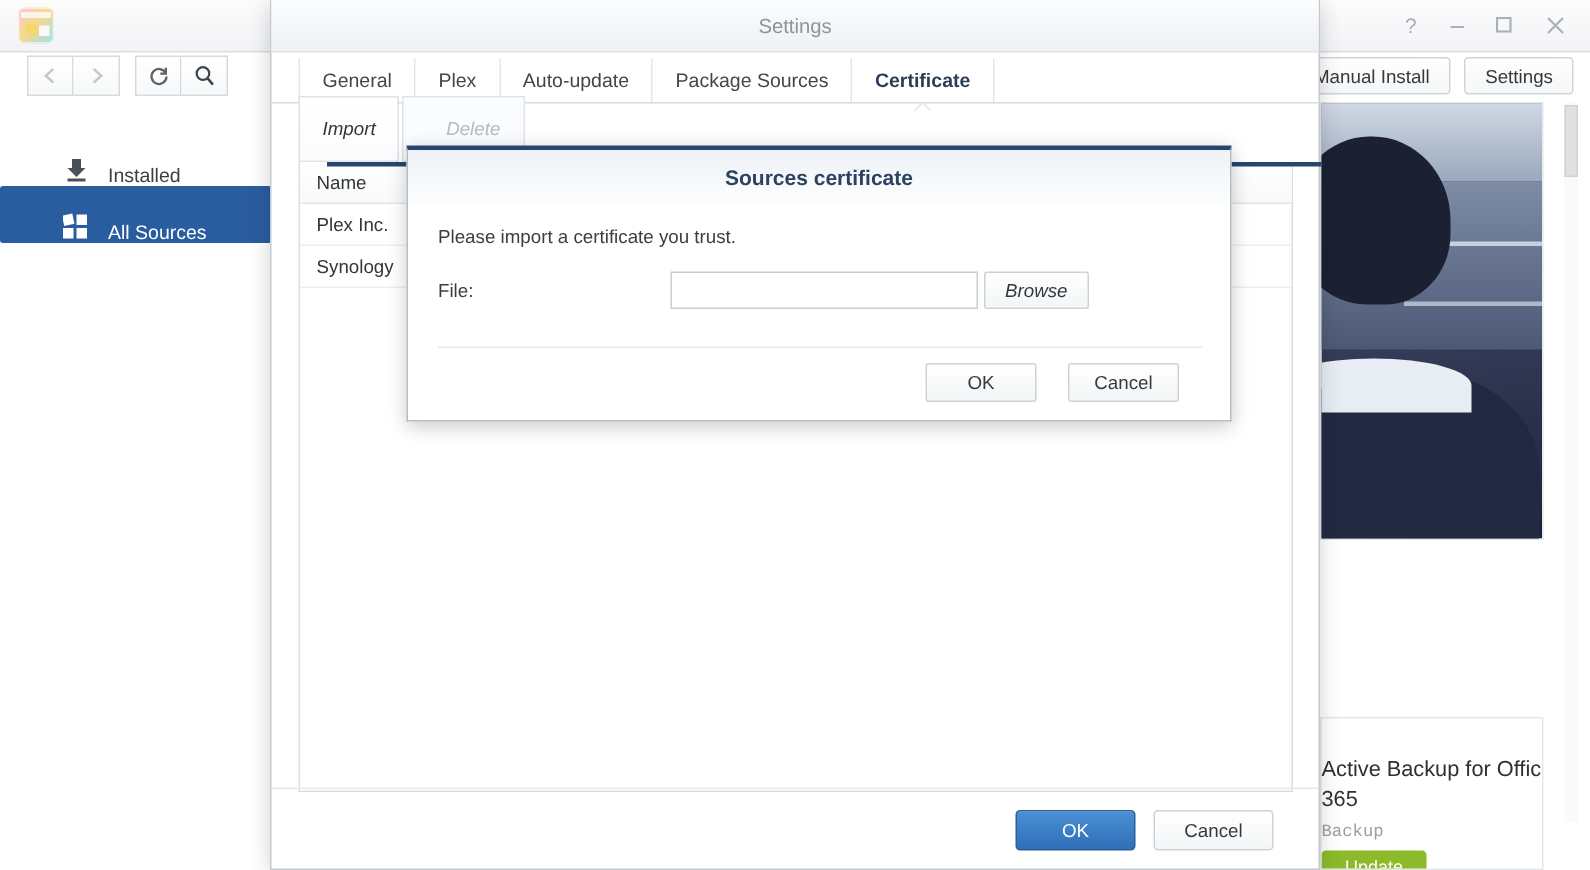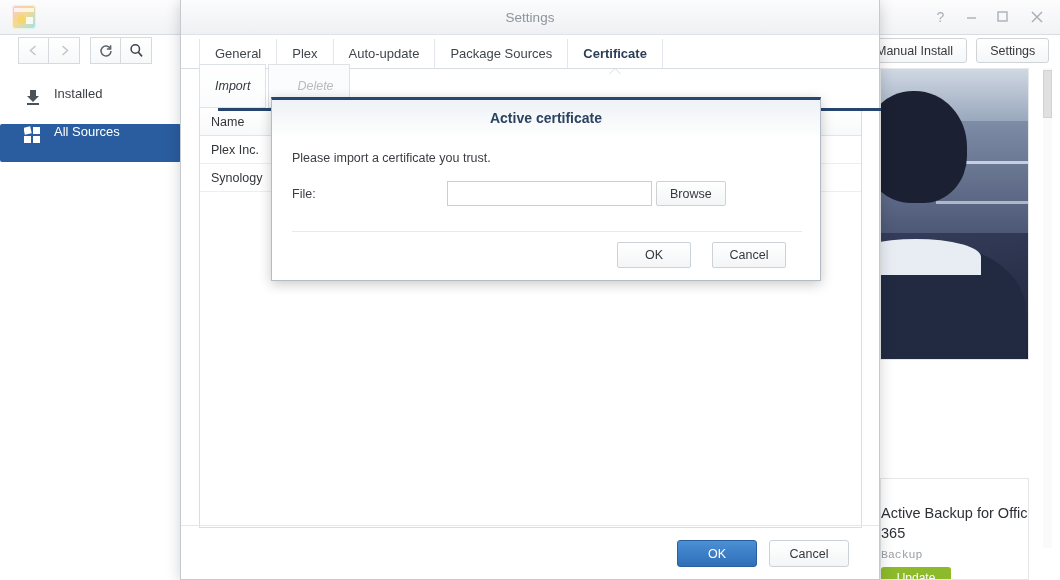--- a/index.html
+++ b/index.html
@@ -97,22 +97,22 @@
     left: 0; top: 72px;
     width: 181px;
     height: 508px;
     background: #ffffff;
     border-right: 1px solid #e2e5e8;
   }
   .side-item {
     position: relative;
     height: 38px;
     display: flex;
-    align-items: flex-start;
-    padding-left: 22px;
+    align-items: flex-end;
+    padding-left: 40px;
     font-size: 13px;
     color: #3b3f44;
     box-sizing: border-box;
   }
   .side-item .si-icon {
     width: 22px; height: 22px;
     margin-right: 10px;
     display: flex; align-items: center; justify-content: center;
   }
   .side-item.installed { margin-top: 14px; }
@@ -454,20 +454,21 @@
     margin-left: 4px;
     height: 25px;
     padding: 0 13px;
     background: linear-gradient(to bottom,#ffffff 0%,#f3f5f6 100%);
     border: 1px solid #cdd2d7;
     border-radius: 2px;
     font-size: 12.5px;
     color: #35393e;
     display: flex; align-items: center;
     box-sizing: border-box;
+    font-style: italic;
   }
   .modal-sep {
     position: absolute;
     left: 20px; bottom: 48px;
     width: 510px;
     height: 1px;
     background: #e6eaee;
   }
   .modal-btn {
     position: absolute;
@@ -626,21 +627,21 @@
     </div>
 
     <div class="settings-footer">
       <div class="footer-btn primary">OK</div>
       <div class="footer-btn normal">Cancel</div>
     </div>
   </div>
 
   <div class="modal">
     <div class="modal-header">
-      <div class="modal-title">Active certificate</div>
+      <div class="modal-title">Sources certificate</div>
     </div>
 
     <div class="modal-body">
       <p class="modal-desc">Please import a certificate you trust.</p>
 
       <div class="field-row">
         <span class="field-label">File:</span>
         <input class="field-input" type="text" placeholder="" style="">
         <div class="browse-btn">Browse</div>
       </div>

